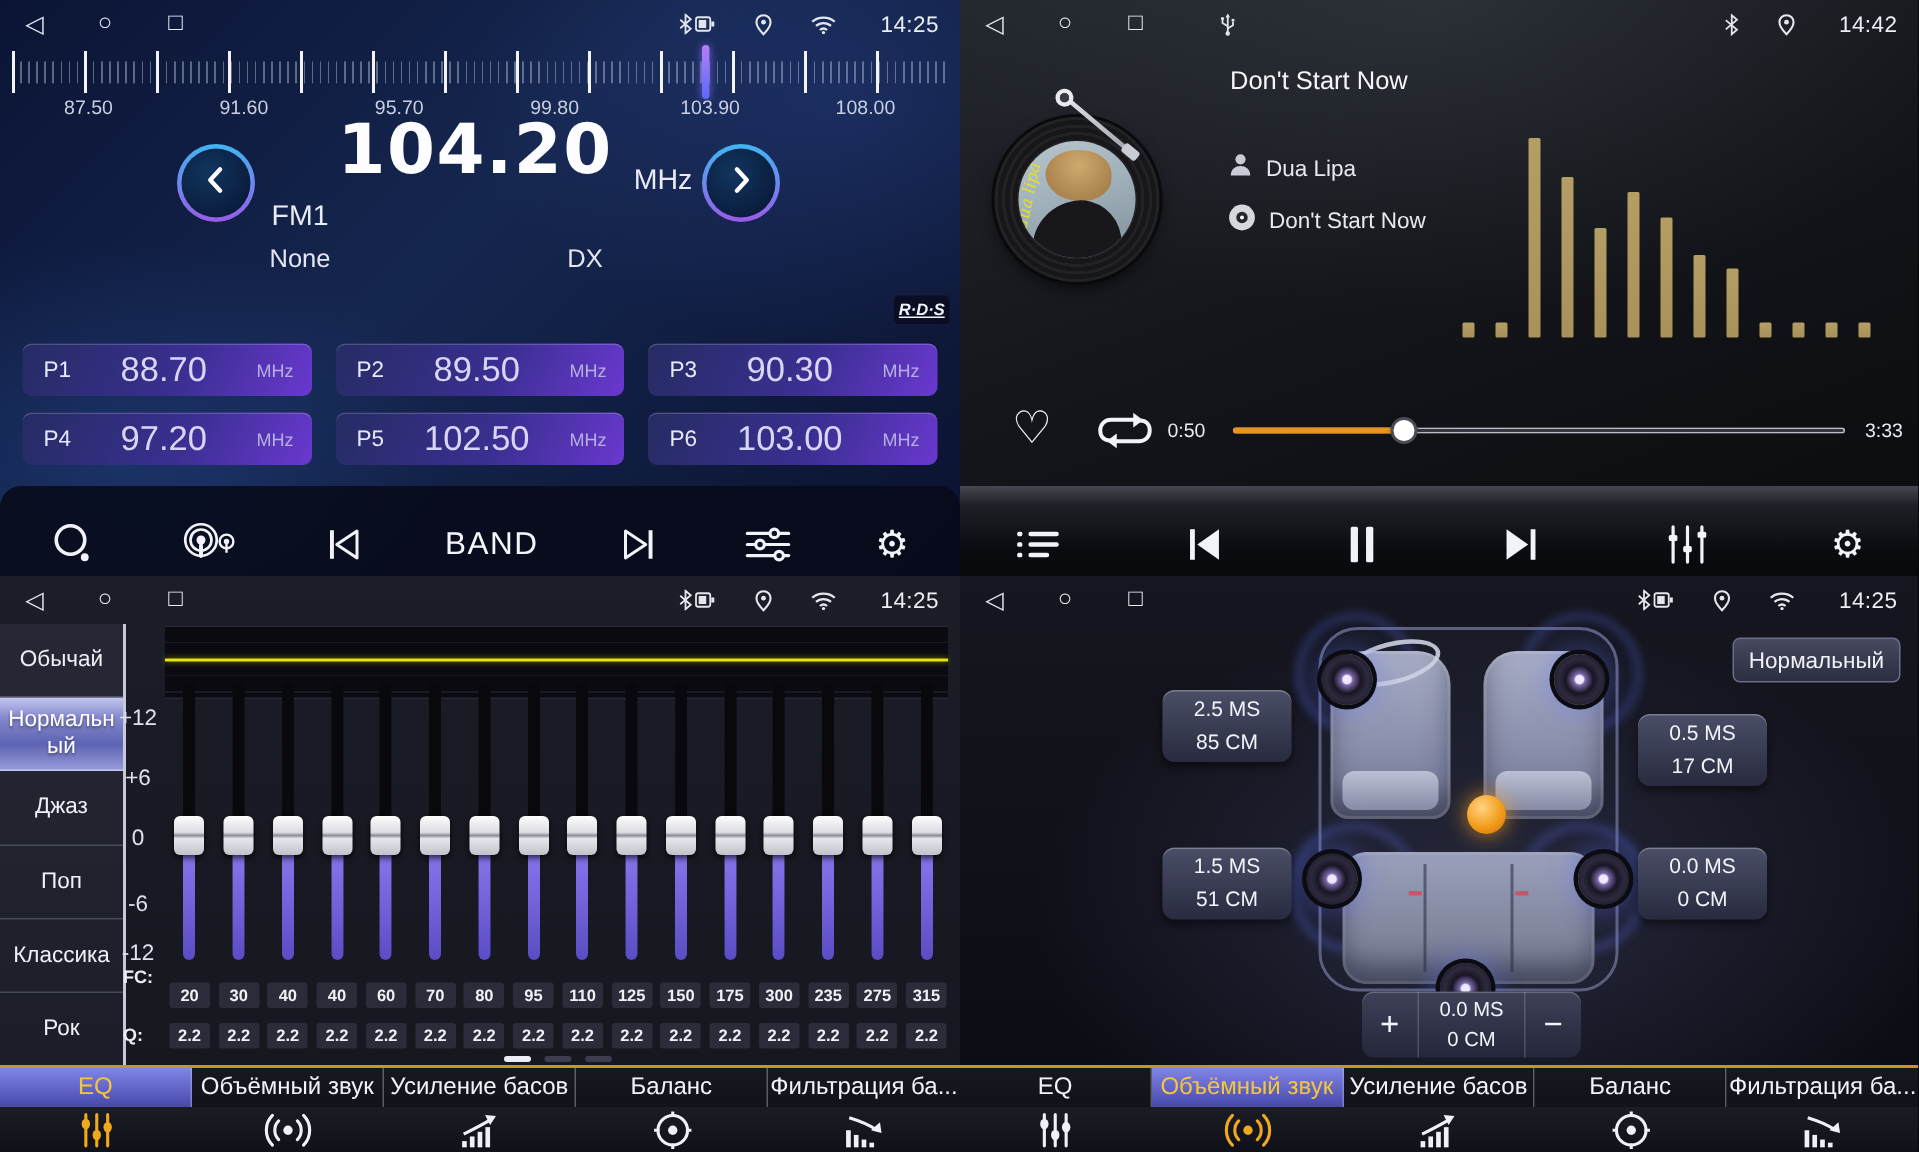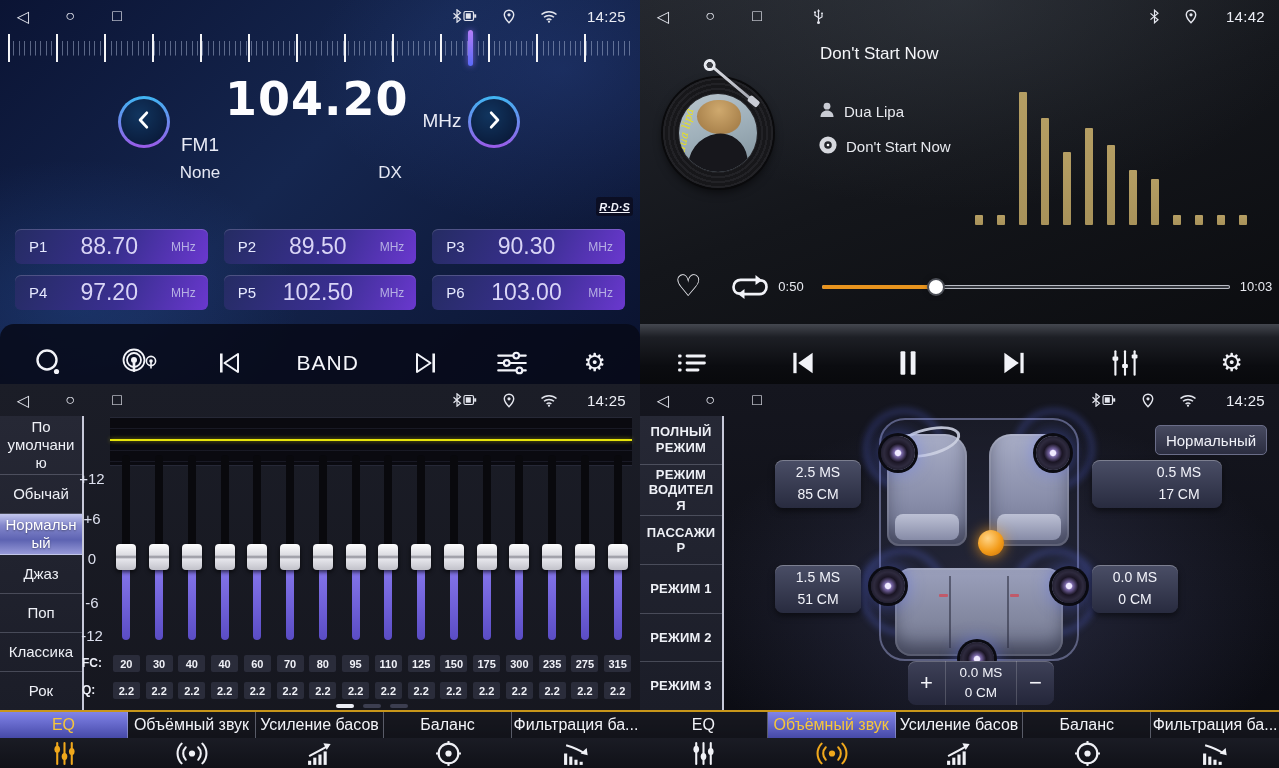--- a/index.html
+++ b/index.html
@@ -219,20 +219,28 @@
               <path d="M6.6 10 C8 8.8 10 8.8 11.4 10" stroke="currentColor" fill="none" stroke-width="1.5"></path>
               <circle cx="9" cy="11.7" r="1.1" fill="currentColor"></circle>
             </svg>
           </span>
         <span class="sb-time">14:25</span>
       </span>
     </div>
     <div class="tuner">
       <div class="tuner-indicator" id="tuner-ind" style="left: 73.7%;"></div>
     </div>
+    <div class="tuner-labels" id="tuner-labels">
+        <span>87.50</span>
+        <span>91.60</span>
+        <span>95.70</span>
+        <span>99.80</span>
+        <span>103.90</span>
+        <span>108.00</span>
+      </div>
     <div class="chev" style="left:118px;top:96px;">
       <div class="in">
           <span><svg width="22" height="22" viewBox="0 0 20 20">
               <path d="M12.5 3.5 L6.5 10 L12.5 16.5" stroke="currentColor" fill="none" stroke-width="2.6" stroke-linecap="round" stroke-linejoin="round"></path>
             </svg></span>
         </div>
     </div>
     <div class="chev" style="left:468px;top:96px;">
       <div class="in">
           <span><svg width="22" height="22" viewBox="0 0 20 20">
@@ -407,21 +415,21 @@
           </g>
           <path d="M25 2.2 L31 6.8 L25 11.2 Z" fill="currentColor"></path>
           <path d="M15 14.8 L9 19.4 L15 23.8 Z" fill="currentColor"></path>
         </svg></div>
     <div class="t-elapsed">0:50</div>
     <div class="progress">
       <div class="groove"></div>
       <div class="fill" id="seek-fill" style="width: 28%; background: rgb(232, 148, 30);"></div>
       <div class="thumb" id="seek-thumb" style="left: calc(28% - 7px);"></div>
     </div>
-    <div class="t-dur">10:03</div>
+    <div class="t-dur">3:33</div>
     <div class="player-toolbar">
       <span class="tool">
           <svg width="32" height="26" viewBox="0 0 30 24">
             <g fill="currentColor">
               <rect x="2" y="4" width="3.2" height="2.8" rx="1"></rect>
               <rect x="2" y="10.6" width="3.2" height="2.8" rx="1"></rect>
               <rect x="2" y="17.2" width="3.2" height="2.8" rx="1"></rect>
               <rect x="9" y="4" width="19" height="2.8" rx="1.4"></rect>
               <rect x="9" y="10.6" width="19" height="2.8" rx="1.4"></rect>
               <rect x="9" y="17.2" width="13" height="2.8" rx="1.4"></rect>
@@ -489,39 +497,38 @@
               <path d="M1.5 4.5 C5.5 .8 12.5 .8 16.5 4.5" stroke="currentColor" fill="none" stroke-width="1.5"></path>
               <path d="M4 7.3 C6.8 4.8 11.2 4.8 14 7.3" stroke="currentColor" fill="none" stroke-width="1.5"></path>
               <path d="M6.6 10 C8 8.8 10 8.8 11.4 10" stroke="currentColor" fill="none" stroke-width="1.5"></path>
               <circle cx="9" cy="11.7" r="1.1" fill="currentColor"></circle>
             </svg>
           </span>
         <span class="sb-time">14:25</span>
       </span>
     </div>
     <div class="side" id="eq-side">
-        <div class="item">По умолчанию</div>
         <div class="item">Обычай</div>
         <div class="item sel">Нормальный</div>
         <div class="item">Джаз</div>
         <div class="item">Поп</div>
         <div class="item">Классика</div>
         <div class="item">Рок</div>
       </div>
     <div class="eq-chart">
         <div class="yline"></div>
       </div>
     <div id="gain-labels">
         <span class="gain-lab" style="top: 86px;">+12</span>
         <span class="gain-lab" style="top: 126px;">+6</span>
         <span class="gain-lab" style="top: 166px;">0</span>
         <span class="gain-lab" style="top: 210px;">-6</span>
         <span class="gain-lab" style="top: 243px;">-12</span>
       </div>
-    <span class="fcq-lab" style="top:272px;">FC:</span>
+    <span class="fcq-lab" style="top:260px;">FC:</span>
     <span class="fcq-lab" style="top:299px;">Q:</span>
     <div class="eq-bands" id="eq-bands">
         <div class="band-col">
           <div class="vslider">
             <div class="vtrack">
               <div class="vfill" style="top: 55%;"></div>
             </div>
             <div class="vthumb" style="top: 55%;"></div>
           </div>
           <div class="fc-box">20</div>
@@ -785,28 +792,20 @@
             <svg width="18" height="13" viewBox="0 0 18 13">
               <path d="M1.5 4.5 C5.5 .8 12.5 .8 16.5 4.5" stroke="currentColor" fill="none" stroke-width="1.5"></path>
               <path d="M4 7.3 C6.8 4.8 11.2 4.8 14 7.3" stroke="currentColor" fill="none" stroke-width="1.5"></path>
               <path d="M6.6 10 C8 8.8 10 8.8 11.4 10" stroke="currentColor" fill="none" stroke-width="1.5"></path>
               <circle cx="9" cy="11.7" r="1.1" fill="currentColor"></circle>
             </svg>
           </span>
         <span class="sb-time">14:25</span>
       </span>
     </div>
-    <div class="side" id="sound-side">
-        <div class="item">ПОЛНЫЙ РЕЖИМ</div>
-        <div class="item">РЕЖИМ ВОДИТЕЛЯ</div>
-        <div class="item">ПАССАЖИР</div>
-        <div class="item">РЕЖИМ 1</div>
-        <div class="item">РЕЖИМ 2</div>
-        <div class="item">РЕЖИМ 3</div>
-      </div>
     <div class="profile-btn">Нормальный</div>
 
     <div class="cabin">
       <div class="glow" style="left:-18px;top:-12px;width:70px;height:70px;"></div>
       <div class="glow" style="right:-18px;top:-12px;width:70px;height:70px;"></div>
       <div class="glow" style="left:-22px;top:128px;width:76px;height:76px;"></div>
       <div class="glow" style="right:-22px;top:128px;width:76px;height:76px;"></div>
       <div class="seat fl"></div>
       <div class="seat fr"></div>
       <div class="wheel"></div>
@@ -819,21 +818,21 @@
       <div class="speaker" style="left:-10px;top:149px;"></div>
       <div class="speaker" style="left:171px;top:149px;"></div>
       <div class="speaker" style="left:79px;top:222px;"></div>
       <div class="orange-dot" style="left:97px;top:110px;"></div>
     </div>
 
     <div class="delay-btn" style="left:135px;top:76px;">
       <span>2.5 MS</span>
         <span>85 CM</span>
     </div>
-    <div class="delay-btn" style="left:452px;top:76px;padding-left:44px;">
+    <div class="delay-btn" style="left:452px;top:92px;">
       <span>0.5 MS</span>
         <span>17 CM</span>
     </div>
     <div class="delay-btn" style="left:135px;top:181px;">
       <span>1.5 MS</span>
         <span>51 CM</span>
     </div>
     <div class="delay-btn" style="left:452px;top:181px;">
       <span>0.0 MS</span>
         <span>0 CM</span>

